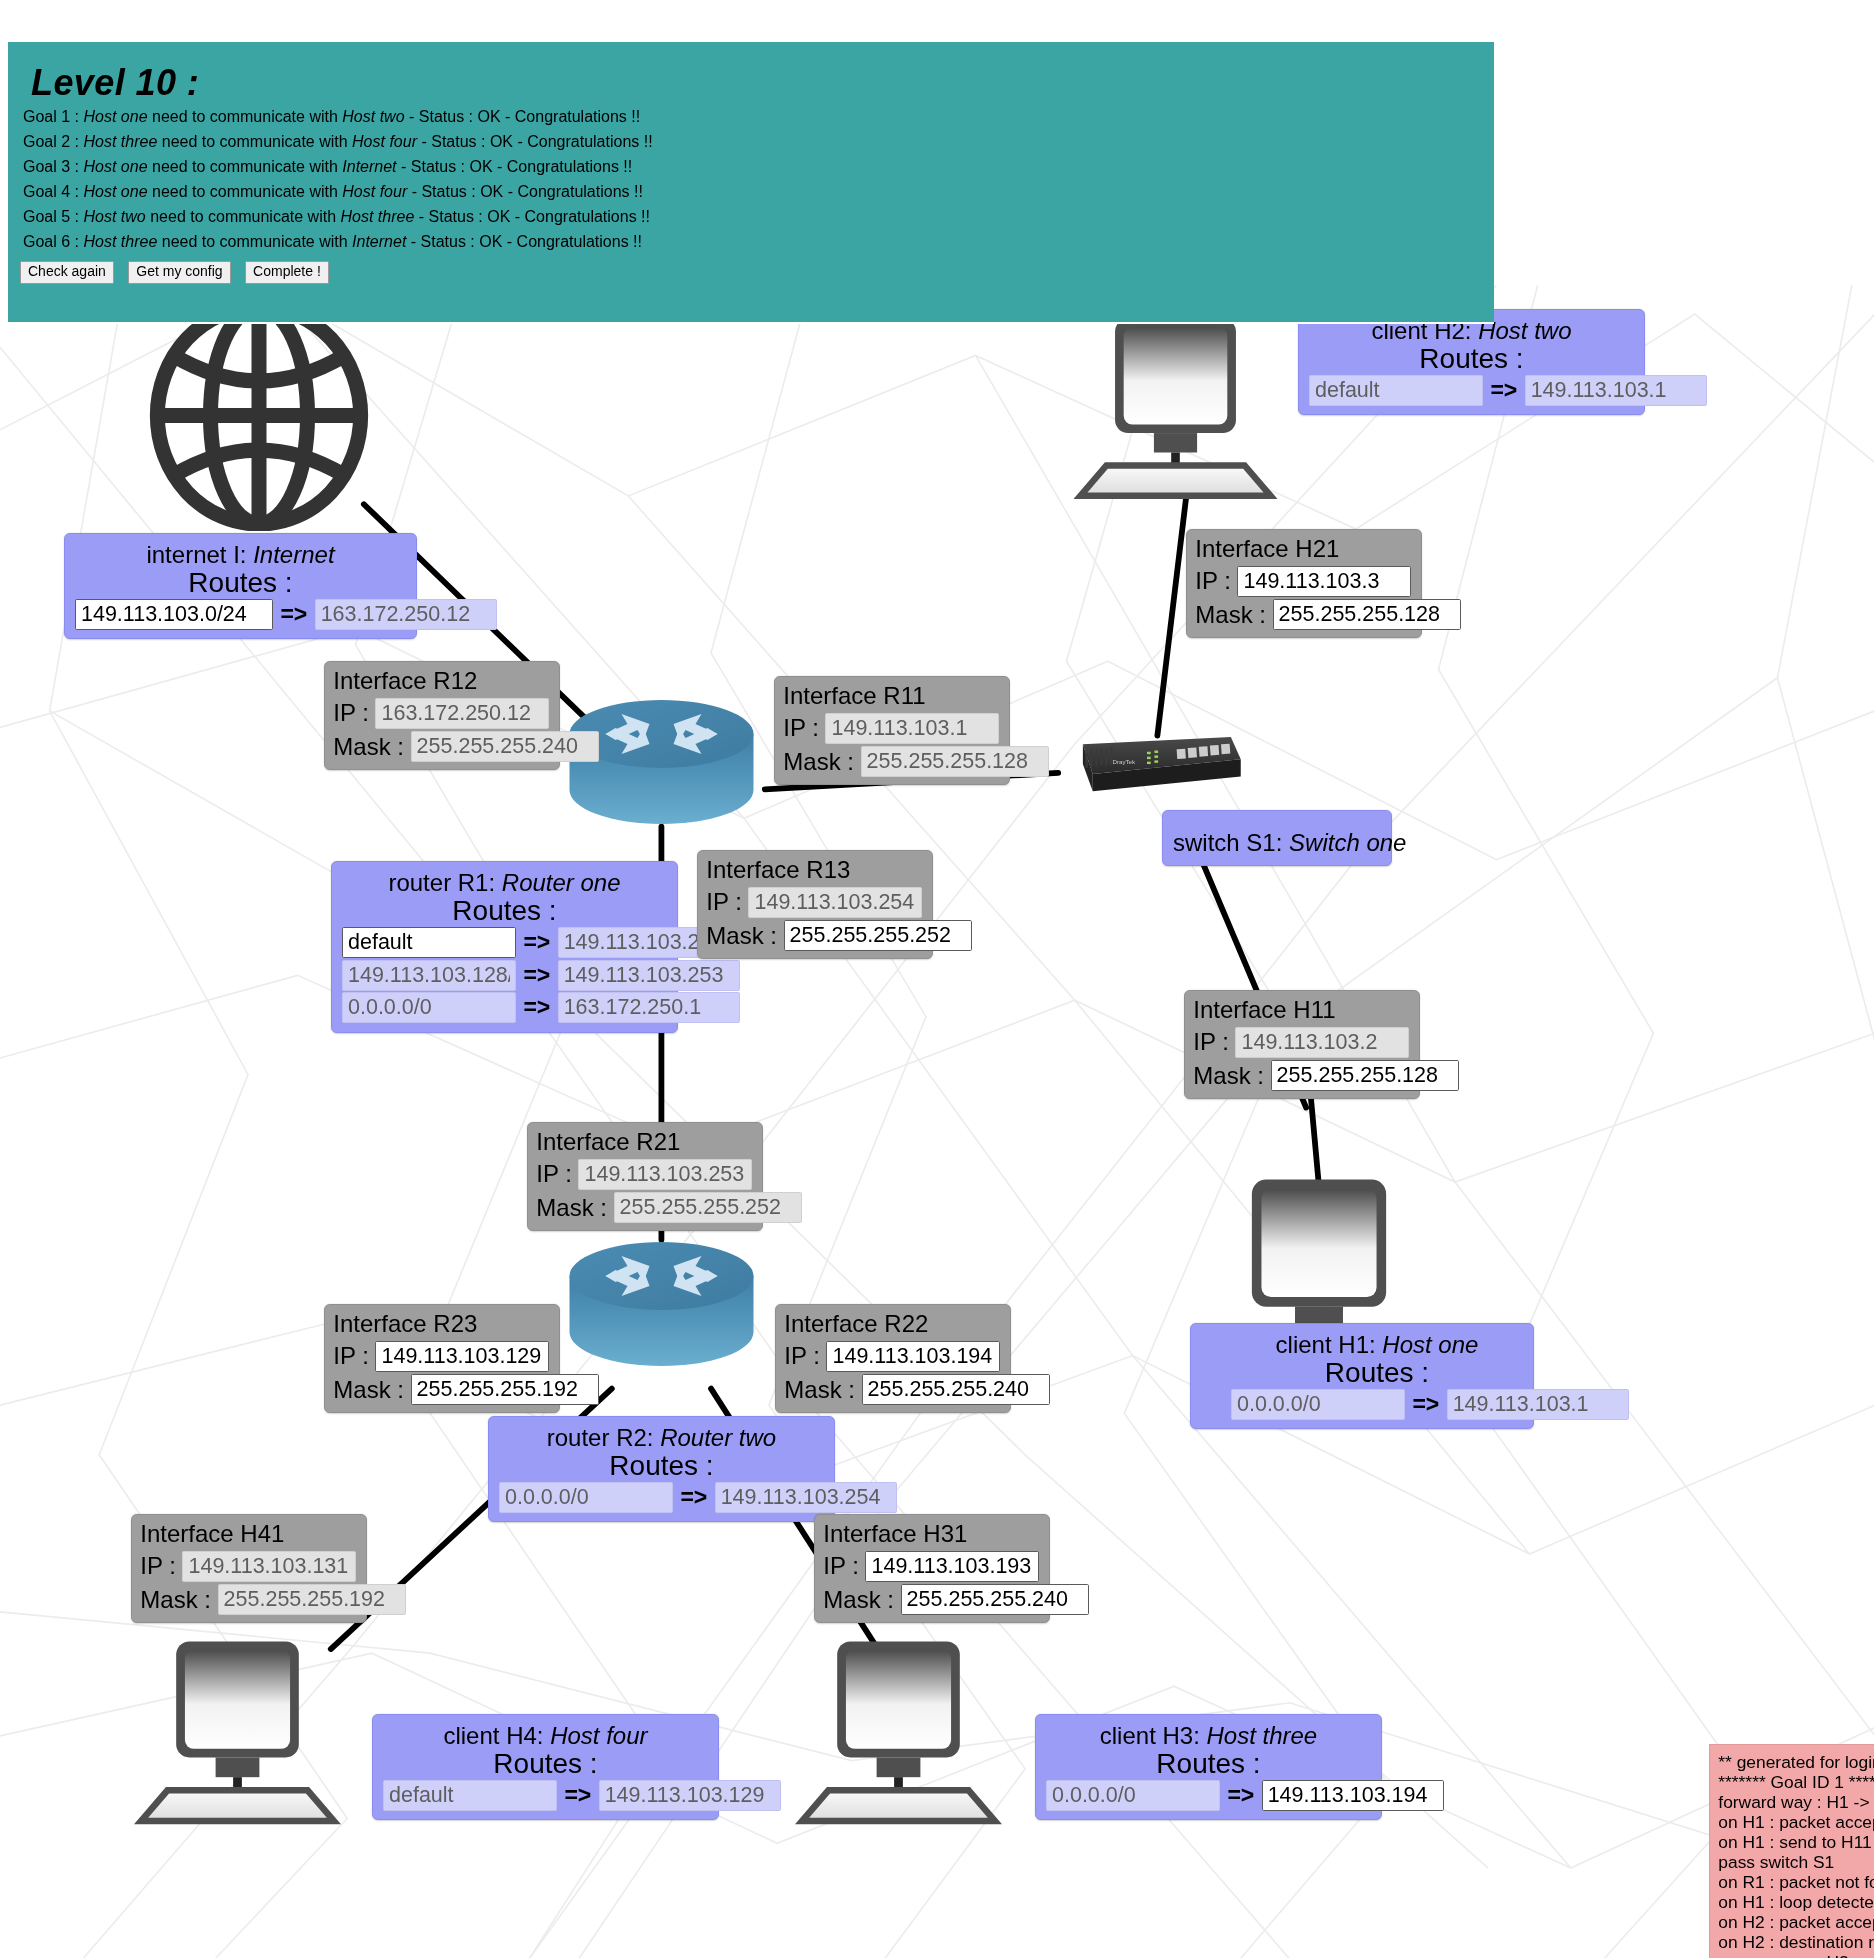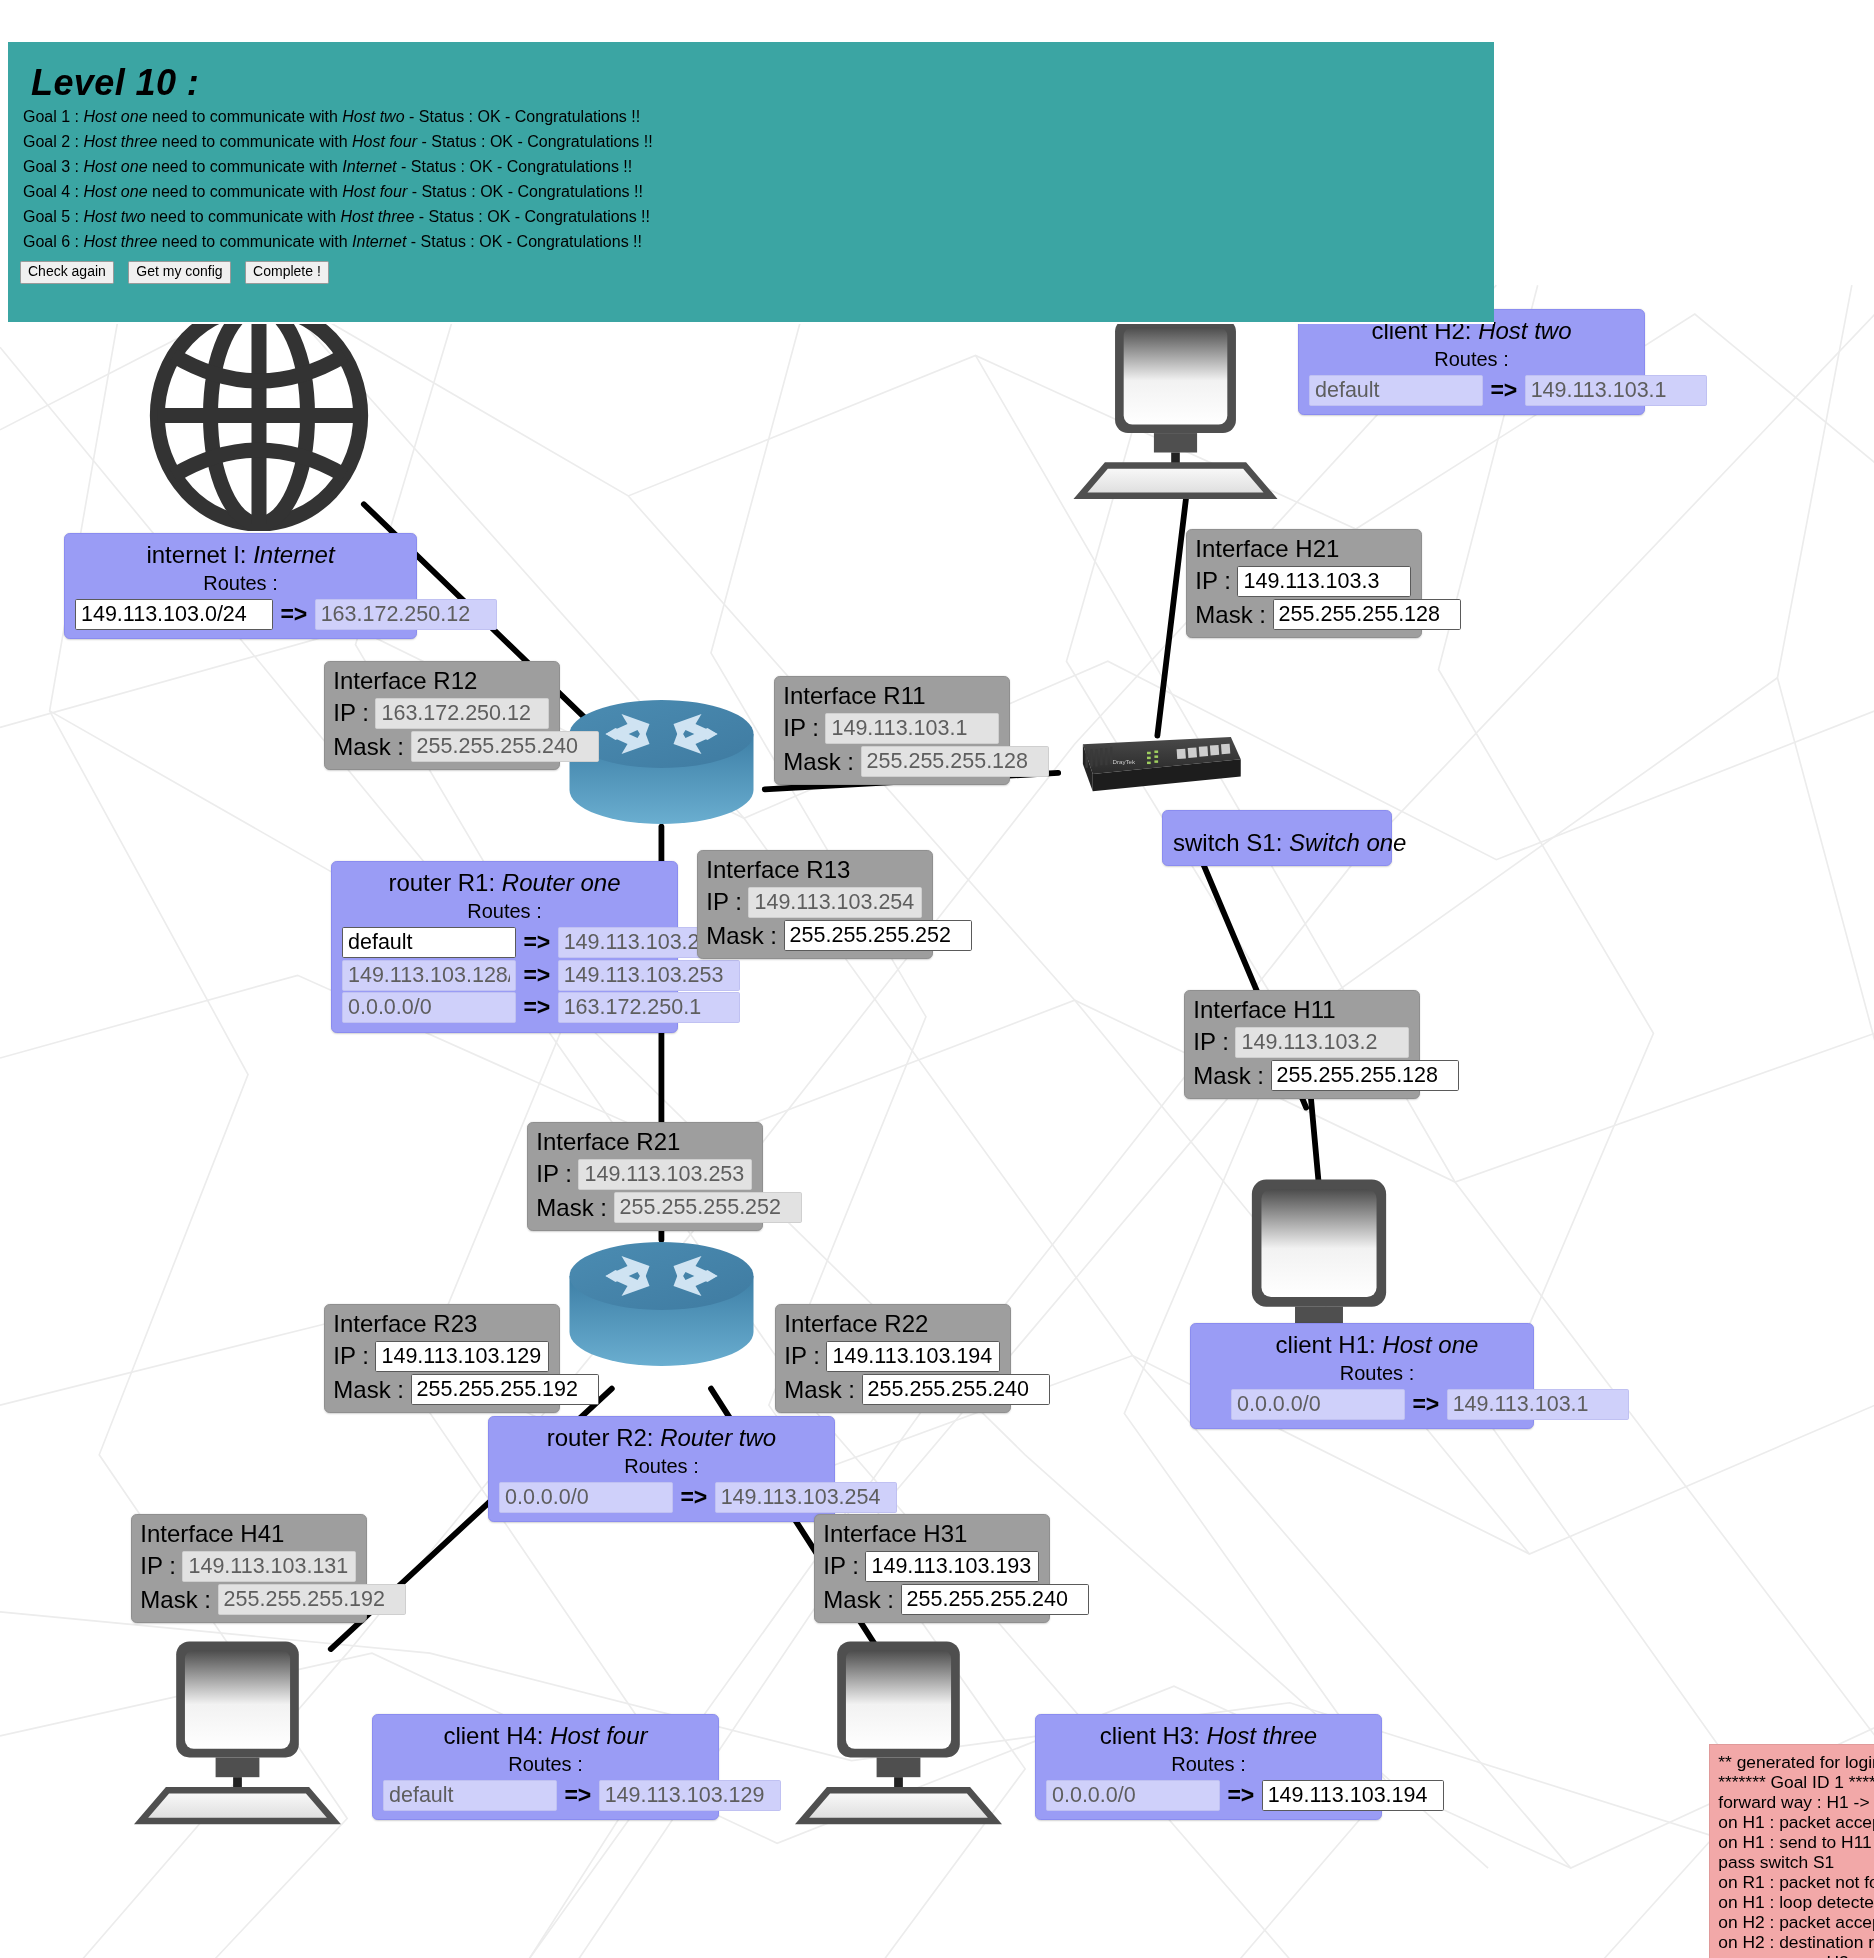--- a/index.html
+++ b/index.html
@@ -46,21 +46,21 @@
   
   .pbox {
     position: absolute; z-index: 20;
     background: #9a9cf5; border: 1.7px solid #8a8cf0;
     border-radius: 5.8px; padding: 6.6px 10px 8.3px 10px;
     box-sizing: border-box; text-align: center;
     box-shadow: 0 0.8px 1.7px rgba(0,0,0,.18);
   }
   .pbox .ttl { font-size: 24px; color:#000; white-space: nowrap; line-height: 28px; }
   .pbox .ttl em { font-style: italic; }
-  .pbox .rt   { font-size: 20px; color:#000; line-height: 28px; margin-bottom: 2.5px; }
+  .pbox .rt   { font-size: 28px; color:#000; line-height: 28px; margin-bottom: 2.5px; }
   .routerow { display:flex; align-items:center; gap:7.4px; margin-top:1.7px; white-space:nowrap; }
   .routerow .arr { font-size: 23px; font-weight: bold; color:#000; }
 
   
   .gbox {
     position: absolute; z-index: 20;
     background: #9e9e9e; border: 1.7px solid #8f8f8f;
     border-radius: 5.8px; padding: 5px 8.3px 6.6px 8.3px;
     box-sizing: border-box; text-align: left;
     box-shadow: 0 0.8px 1.7px rgba(0,0,0,.18);

